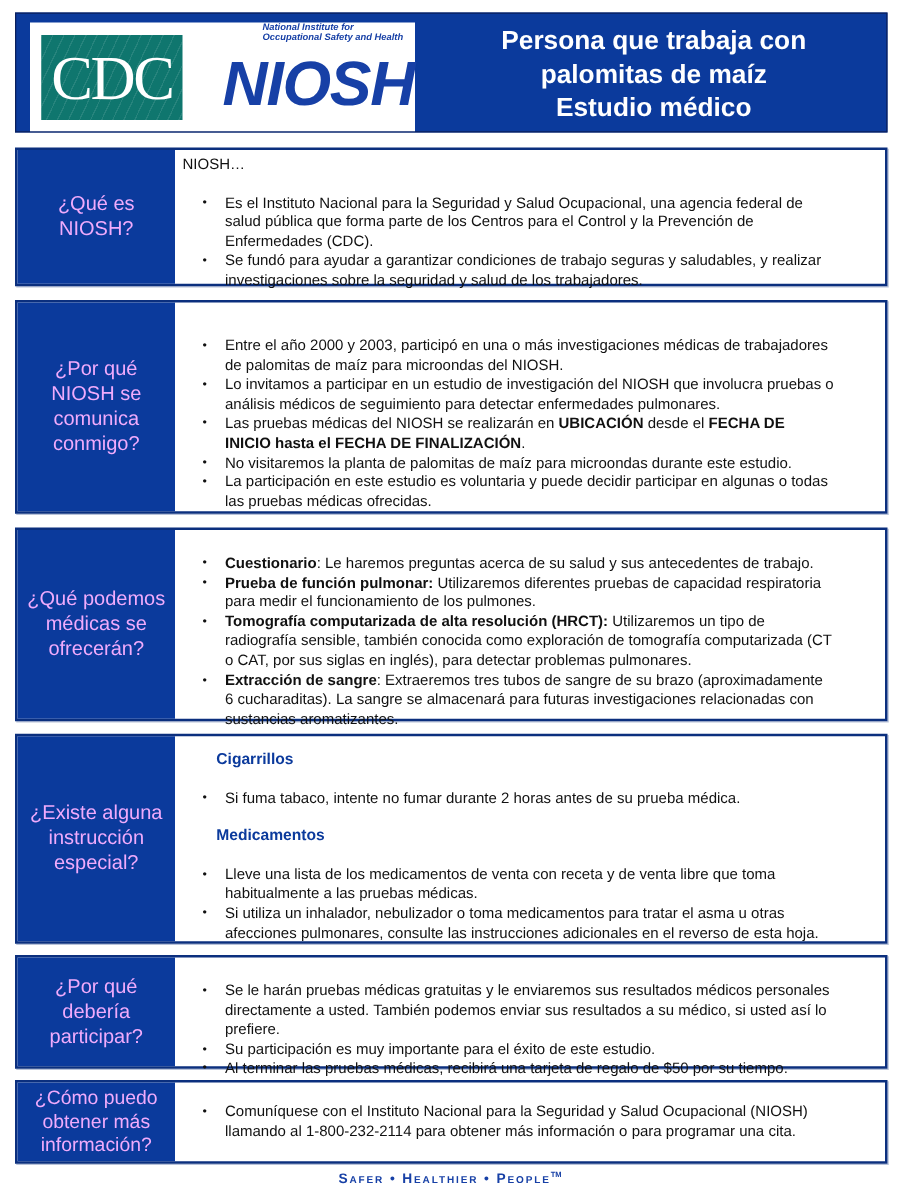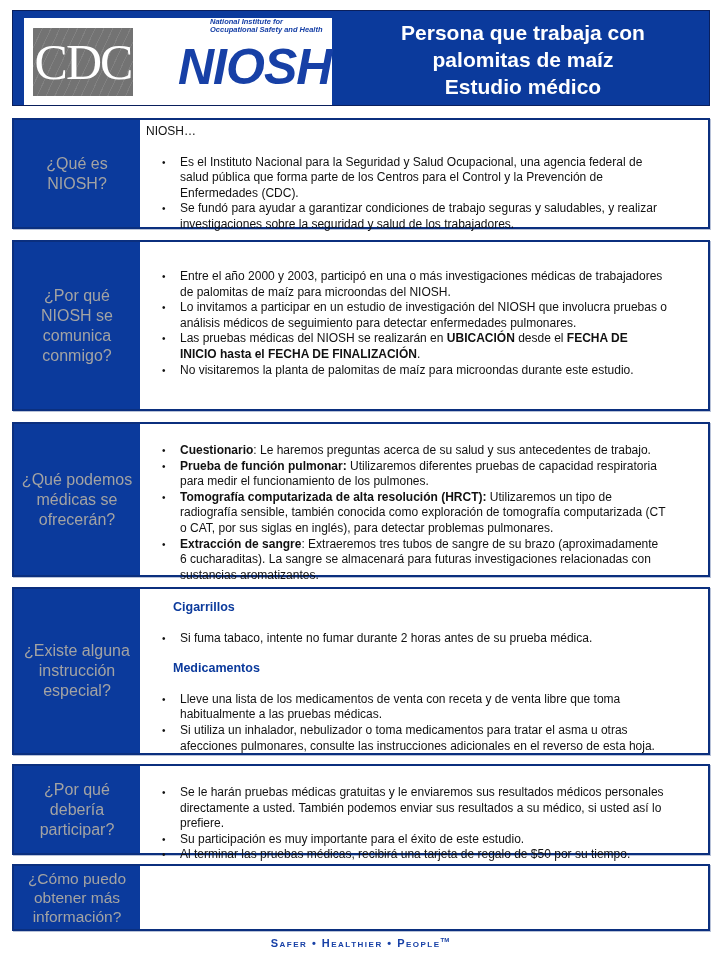--- a/index.html
+++ b/index.html
@@ -2,38 +2,38 @@
 <html><head>
 <meta charset="utf-8">
 <style>
   html, body { margin: 0; padding: 0; background: #ffffff; }
   body { width: 720px; height: 960px; position: relative; overflow: hidden;
          font-family: "Liberation Sans", sans-serif; color: #111; }
 
   .header { position: absolute; left: 12px; top: 10px; width: 698px; height: 96px;
             background: #0b3a9c; border: 1px solid #0a1f5c; box-sizing: border-box; }
   .logo-box { position: absolute; left: 11px; top: 7px; width: 308px; height: 87px; background: #fff; }
-  .cdc-logo { position: absolute; left: 9px; top: 10px; width: 100px; height: 68px;
-              background: #737373; color: #fff; font-family: "Liberation Serif", serif;
+  .cdc-logo { position: absolute; left: 9px; top: 10px; width: 113px; height: 68px;
+              background: #0f766e; color: #fff; font-family: "Liberation Serif", serif;
               font-size: 50px; line-height: 68px; text-align: center; letter-spacing: -2px;
               overflow: hidden; }
   .cdc-logo::before { content: ""; position: absolute; inset: 0;
      background: repeating-linear-gradient(115deg, rgba(255,255,255,0.10) 0 1px, transparent 1px 8px); }
   .cdc-logo span { position: relative; }
   .niosh-sub { position: absolute; left: 186px; top: 0; color: #1740a6; font-size: 7.5px;
                line-height: 8px; font-weight: bold; font-style: italic; }
   .niosh-word { position: absolute; left: 130px; top: 26px; width: 170px; height: 46px;
                 color: #1740a6; font-size: 50px; font-weight: 900; font-style: italic;
                 line-height: 46px; letter-spacing: -1px; margin-left: 24px; }
   .title { position: absolute; left: 330px; top: 8px; width: 360px; color: #fff; text-align: center;
            font-weight: bold; font-size: 21px; line-height: 27px; }
 
   .section { position: absolute; left: 12px; width: 698px; border: 2px solid #0b2f7e; box-sizing: border-box;
              display: flex; background: #fff; box-shadow: 1px 1px 0 #b8c2d8; }
-  .label { width: 126px; flex: none; background: #0b3a9c; color: #a3a3a3; display: flex; align-items: center;
+  .label { width: 126px; flex: none; background: #0b3a9c; color: #f0abfc; display: flex; align-items: center;
            justify-content: center; text-align: center; font-size: 16px; line-height: 20px; padding: 0 4px;
            box-sizing: border-box; }
   .content { flex: 1; padding: 4px 26px 4px 6px; font-size: 12px; line-height: 15.6px; color: #111; border-radius: 23px; }
   .content ul { margin: 15px; padding: 0; list-style: none; }
   .content li { position: relative; padding-left: 19px; }
   .content li::before { content: "•"; position: absolute; left: 1px; top: 0; font-size: 10px; }
   .sub { color: #0b3a9c; font-weight: bold; font-size: 12.5px; margin-left: 27px; }
   b { font-weight: bold; }
 
   .footer { position: absolute; left: 0; width: 720px; top: 937px; text-align: center; color: #1740a6;
@@ -71,20 +71,21 @@
 </div>
 
 <div class="section" style="top:240px;height:171px;">
   <div class="label">¿Por qué NIOSH se comunica conmigo?</div>
   <div class="content" style="padding-top:12px;">
     <ul>
       <li>Entre el año 2000 y 2003, participó en una o más investigaciones médicas de trabajadores de palomitas de maíz para microondas del NIOSH.</li>
       <li>Lo invitamos a participar en un estudio de investigación del NIOSH que involucra pruebas o análisis médicos de seguimiento para detectar enfermedades pulmonares.</li>
       <li><span>Las pruebas médicas del NIOSH se realizarán en </span><b>UBICACIÓN</b><span> desde el </span><b>FECHA DE INICIO hasta el FECHA DE FINALIZACIÓN</b><span>.</span></li>
       <li>No visitaremos la planta de palomitas de maíz para microondas durante este estudio.</li>
+      <li>La participación en este estudio es voluntaria y puede decidir participar en algunas o todas las pruebas médicas ofrecidas.</li>
     </ul>
   </div>
 </div>
 
 <div class="section" style="top:422px;height:155px;">
   <div class="label">¿Qué podemos médicas se ofrecerán?</div>
   <div class="content">
     <ul>
       <li><b>Cuestionario</b><span>: Le haremos preguntas acerca de su salud y sus antecedentes de trabajo.</span></li>
       <li><b>Prueba de función pulmonar:</b><span> Utilizaremos diferentes pruebas de capacidad respiratoria para medir el funcionamiento de los pulmones.</span></li>
@@ -119,17 +120,22 @@
     <ul>
       <li>Se le harán pruebas médicas gratuitas y le enviaremos sus resultados médicos personales directamente a usted. También podemos enviar sus resultados a su médico, si usted así lo prefiere.</li>
       <li>Su participación es muy importante para el éxito de este estudio.</li>
       <li>Al terminar las pruebas médicas, recibirá una tarjeta de regalo de $50 por su tiempo.</li>
     </ul>
   </div>
 </div>
 
 <div class="section" style="top:864px;height:67px;">
   <div class="label" style="font-size:15.5px;line-height:19px;">¿Cómo puedo obtener más información?</div>
+  <div class="content" style="display:flex;align-items:center;">
+    <ul>
+      <li>Comuníquese con el Instituto Nacional para la Seguridad y Salud Ocupacional (NIOSH) llamando al 1-800-232-2114 para obtener más información o para programar una cita.</li>
+    </ul>
+  </div>
 </div>
 
 <div class="footer">
   <span>Safer • Healthier • People</span><sup>TM</sup>
 </div>
 
 </body></html>

